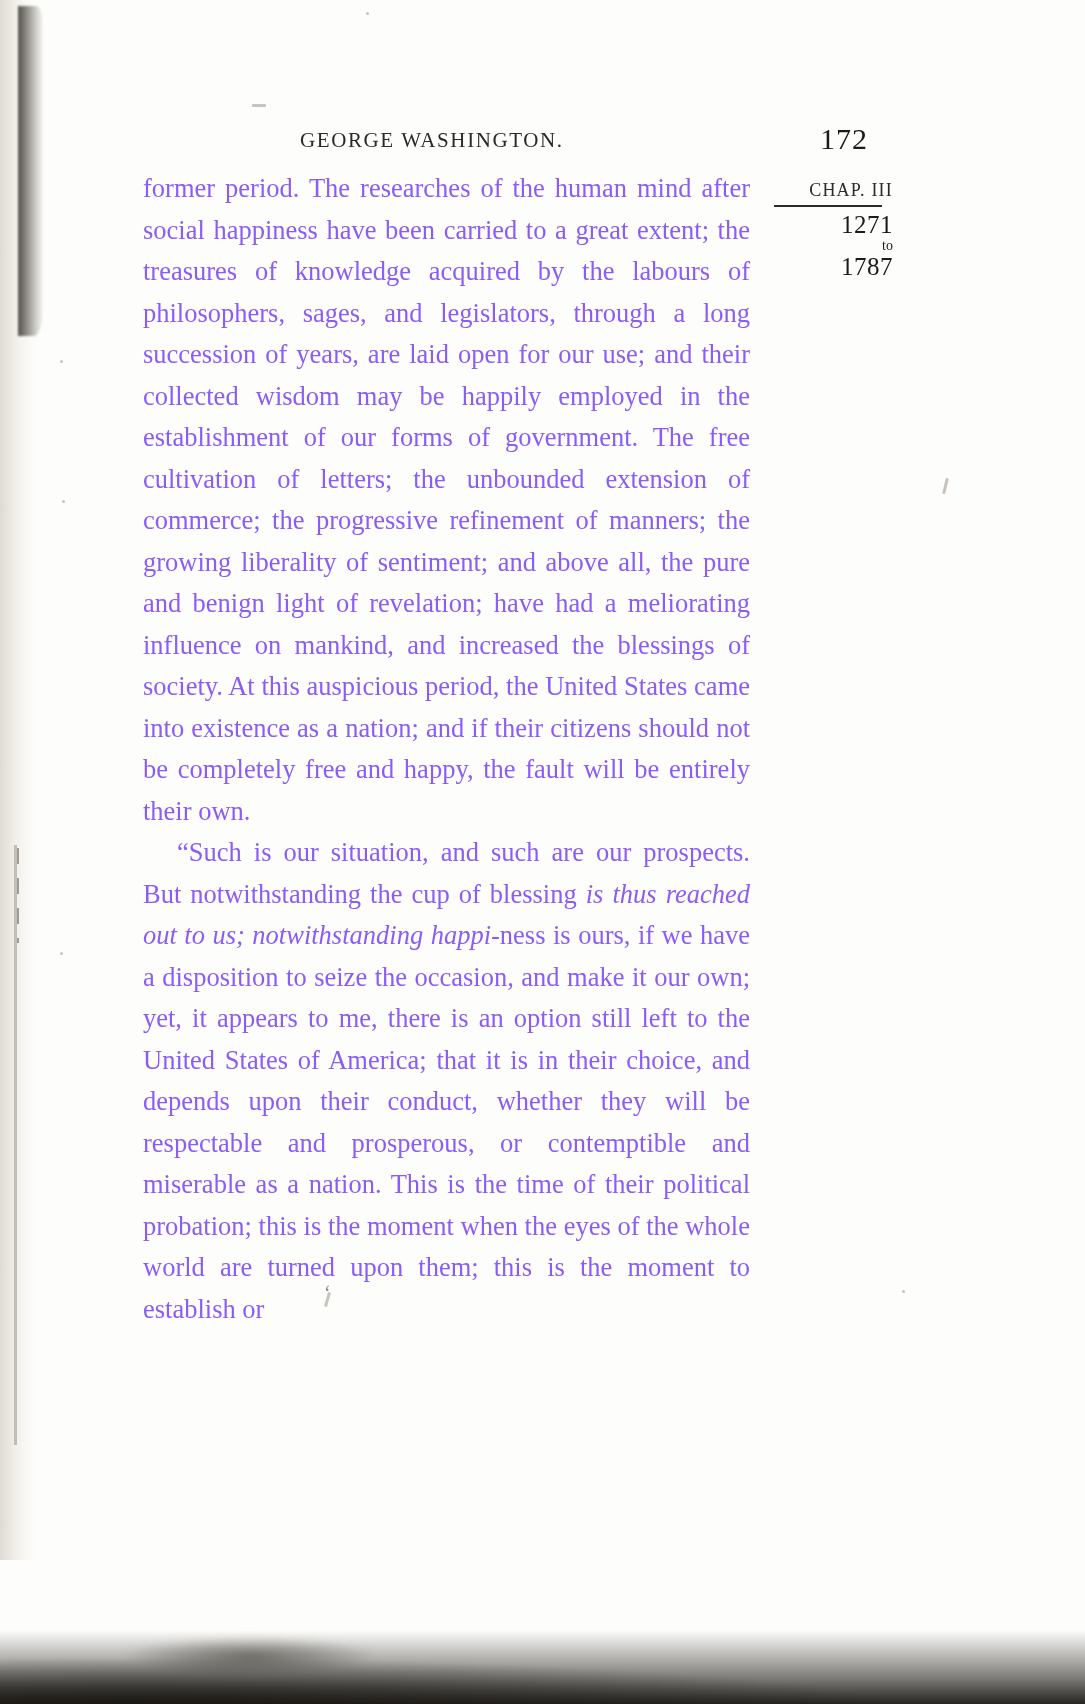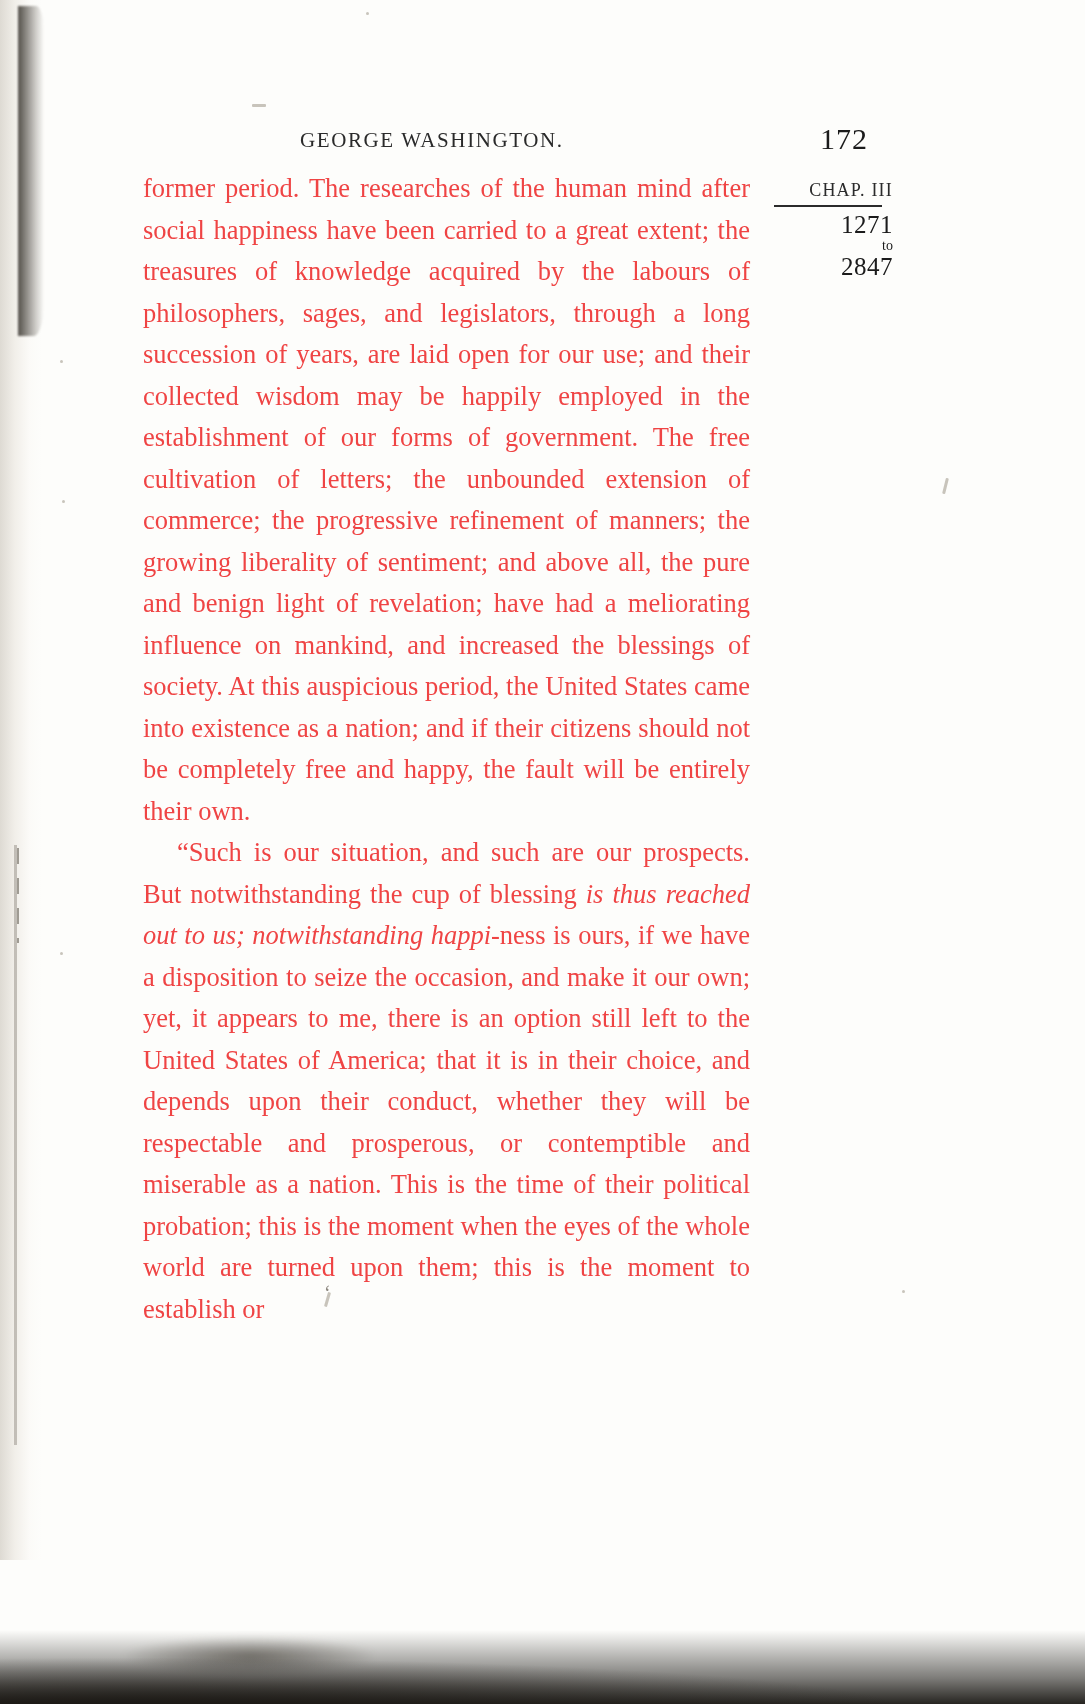--- a/index.html
+++ b/index.html
@@ -114,21 +114,21 @@
 
   .body-col {
     position: absolute;
     left: 143px;
     top: 168px;
     width: 607px;
     font-size: 26.5px;
     line-height: 41.5px;
     text-align: justify;
     text-justify: inter-word;
-    color: #ef4444;
+    color: #8b5cf6;
   }
   .body-col p {
     margin: 0;
   }
   .body-col p.indent {
     text-indent: 34px;
   }
   .ital {
     font-style: italic;
   }
@@ -195,21 +195,21 @@
 
   <div class="running-head">GEORGE WASHINGTON.</div>
 
   <div class="folio">172</div>
 
   <div class="margin-note">
     <div class="chap">CHAP. III</div>
     <div class="rule"></div>
     <div class="yr">1271</div>
     <div class="to">to</div>
-    <div class="yr">2847</div>
+    <div class="yr">1787</div>
   </div>
 
   <div class="body-col">
     <p>former period.  The researches of the human mind after social happiness have been carried to a great extent; the treasures of knowledge acquired by the labours of philosophers, sages, and legislators, through a long succession of years, are laid open for our use; and their collected wisdom may be happily employed in the establishment of our forms of government.  The free cultivation of letters; the unbounded extension of commerce; the progressive refinement of manners; the growing liberality of sentiment; and above all, the pure and benign light of revelation; have had a meliorating influence on mankind, and increased the blessings of society.  At this auspicious period, the United States came into existence as a nation; and if their citizens should not be completely free and happy, the fault will be entirely their own.</p>
     <p class="indent"><span>“Such is our situation, and such are our prospects.  But notwithstanding the cup of blessing </span><span class="ital">is thus reached out to us; notwithstanding happi-</span><span>ness is ours, if we have a disposition to seize the occasion, and make it our own; yet, it appears to me, there is an option still left to the United States of America; that it is in their choice, and depends upon their conduct, whether they will be respectable and prosperous, or contemptible and miserable as a nation.  This is the time of their political probation; this is the moment when the eyes of the whole world are turned upon them; this is the moment to establish or</span></p>
   </div>
 
   <div class="stray-mark" style="left:324px;top:1282px;">‘</div>
 </div>
 

